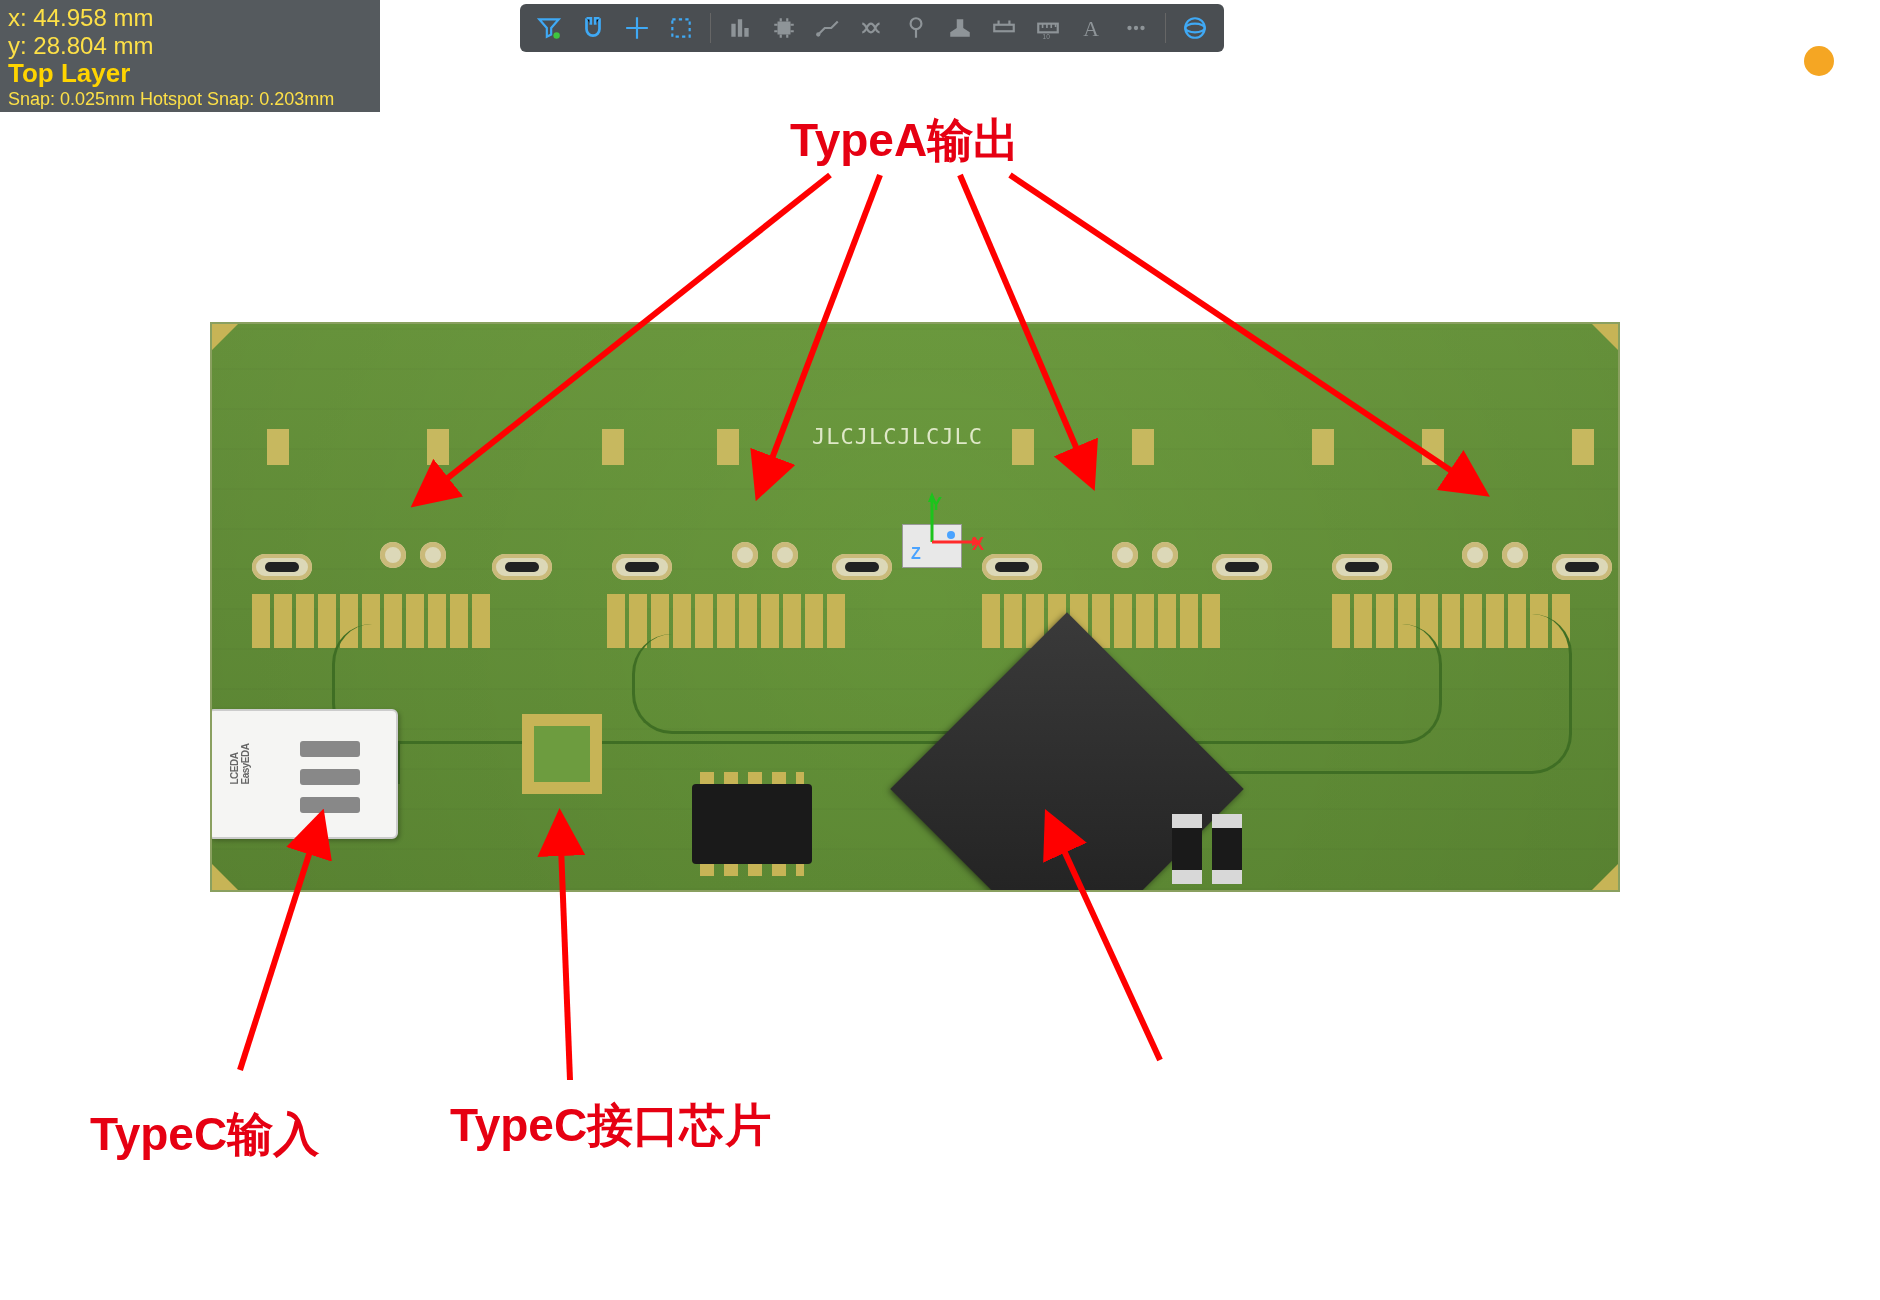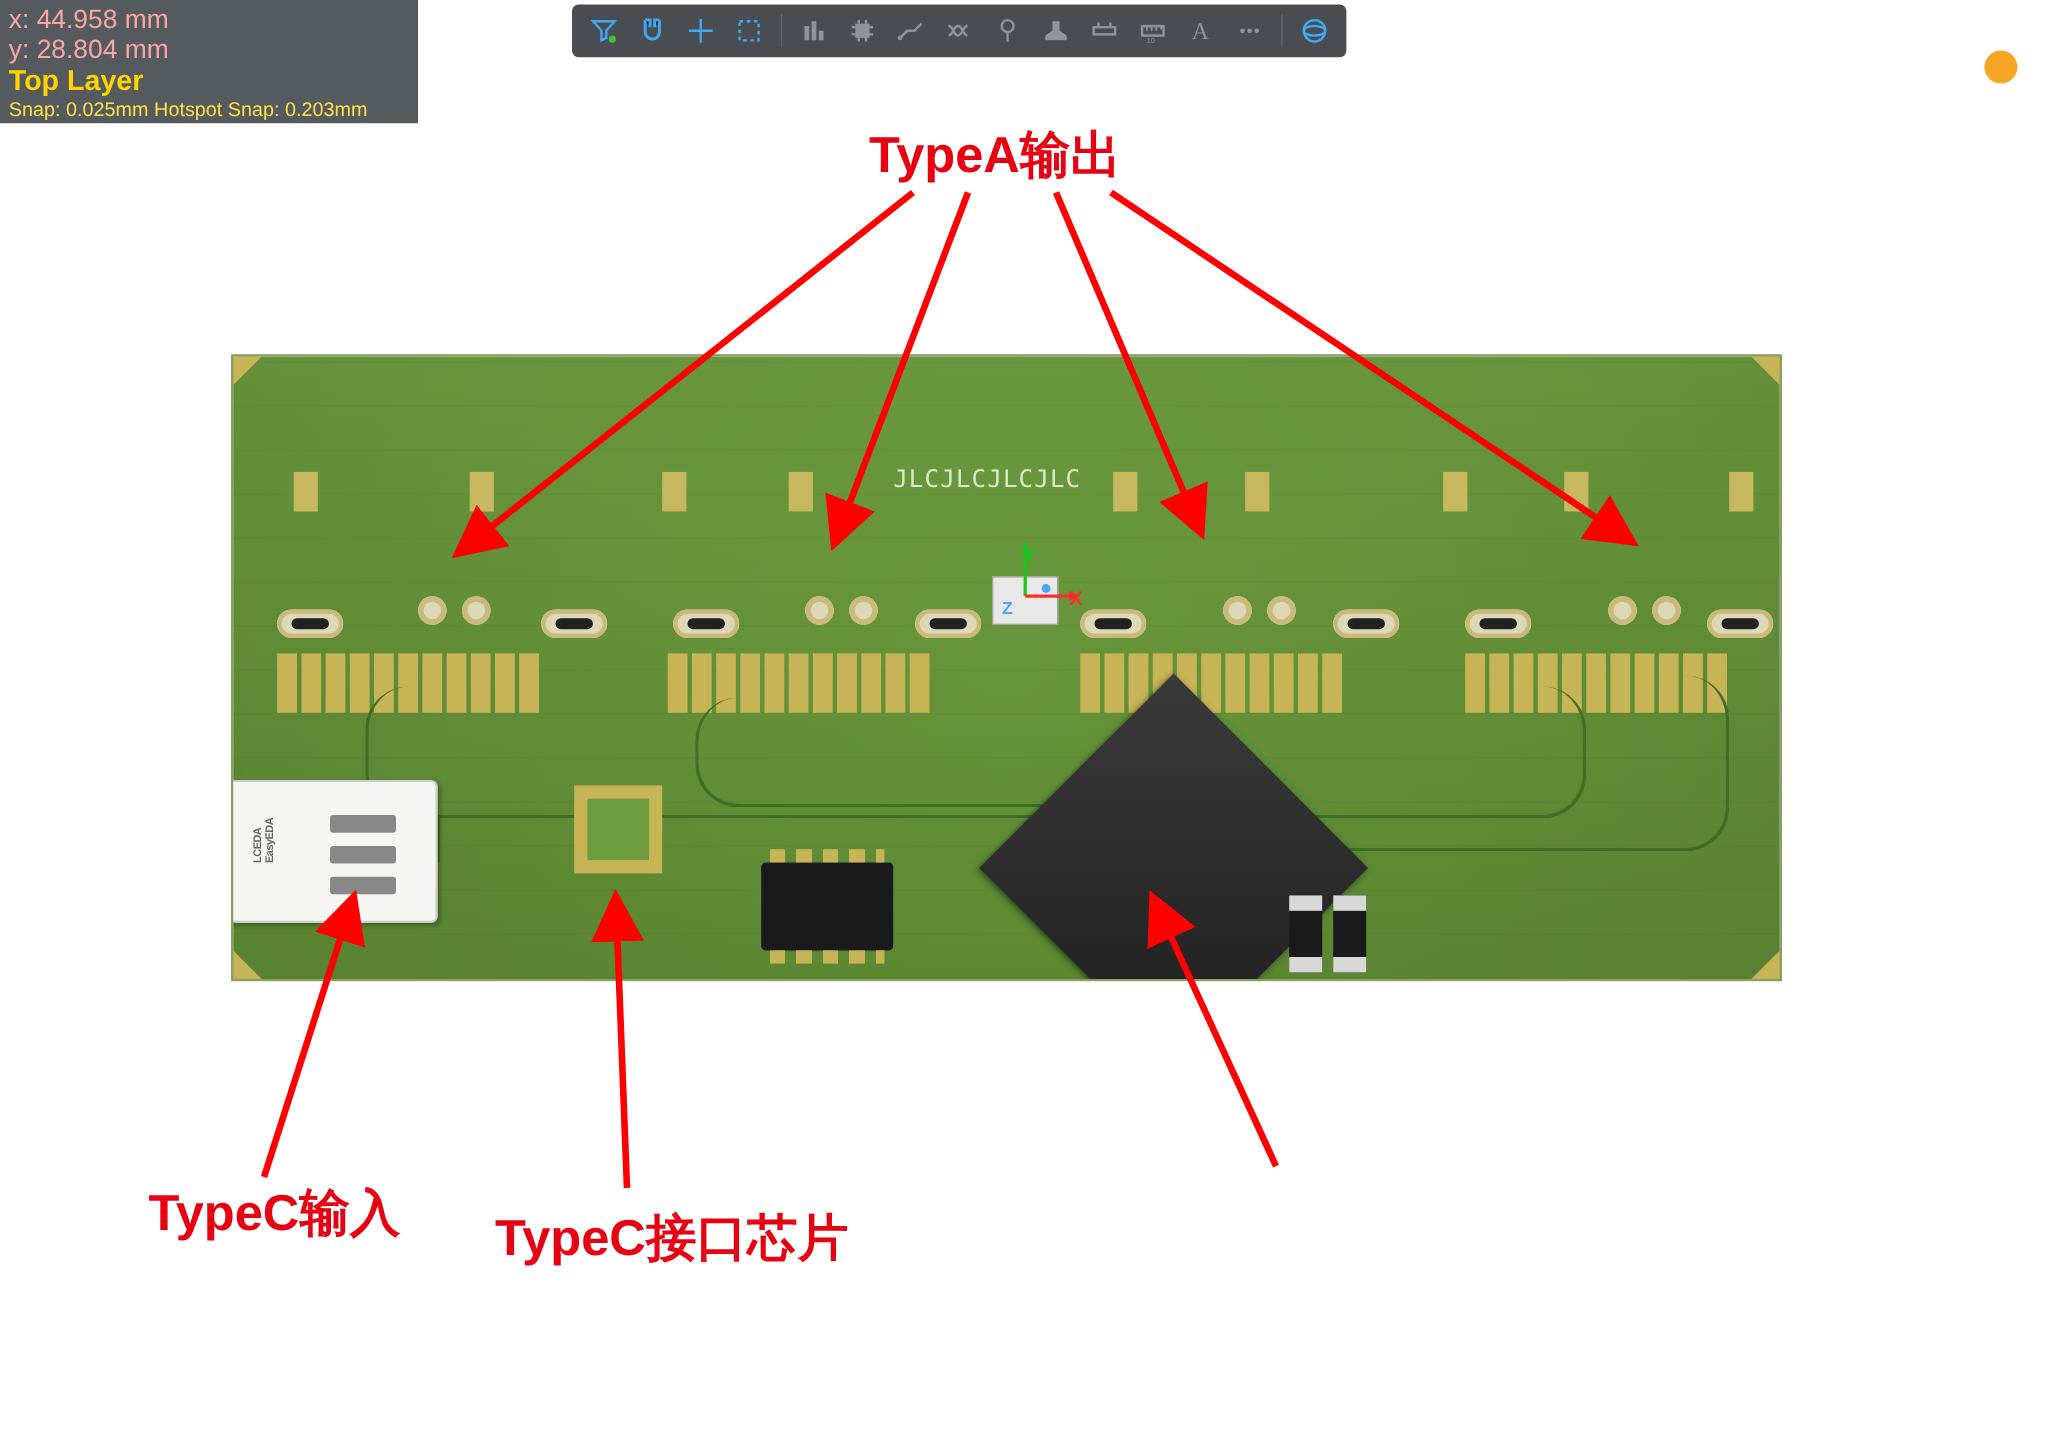--- a/index.html
+++ b/index.html
@@ -6,21 +6,21 @@
   html, body { width: 1880px; height: 1300px; background: #ffffff; font-family: "Segoe UI", Arial, sans-serif; overflow: hidden; }
 
   
   .status-box {
     position: absolute; top: 0; left: 0;
     background: #555a5e; color: #fff;
     padding: 4px 10px 2px 8px;
     font-size: 24px; line-height: 1.15;
     min-width: 380px;
   }
-  .status-box .coord { color: #fca5a5; }
+  .status-box .coord { color: #fde047; }
   .status-box .layer { color: #ffd400; font-weight: bold; font-size: 26px; }
   .status-box .snap  { color: #fde047; font-size: 18px; }
 
   
   .toolbar {
     position: absolute; top: 4px; left: 520px;
     background: #4a4e52;
     border-radius: 6px;
     display: flex; align-items: center;
     padding: 4px 8px; gap: 2px;
@@ -364,21 +364,21 @@
       <div class="bar b2"></div>
       <div class="bar b3"></div>
       <div class="logo">
         <div>LCEDA</div>
         <div>EasyEDA</div>
       </div>
     </div>
   </div>
 
   <div class="anno-label" style="top:110px; left:790px;">TypeA输出</div>
-  <div class="anno-label" style="top:1072px; left:90px;margin-left:45px;">TypeC输入</div>
+  <div class="anno-label" style="top:1104px; left:90px;">TypeC输入</div>
   <div class="anno-label" style="top:1095px; left:450px;">TypeC接口芯片</div>
 
   <svg class="anno-svg">
     <defs>
       <marker id="ah" markerWidth="8" markerHeight="8" refX="6" refY="4" orient="auto">
         <polygon points="0,0 8,4 0,8"></polygon>
       </marker>
     </defs>
 
     <line x1="830" y1="175" x2="420" y2="500" marker-end="url(#ah)"></line>

